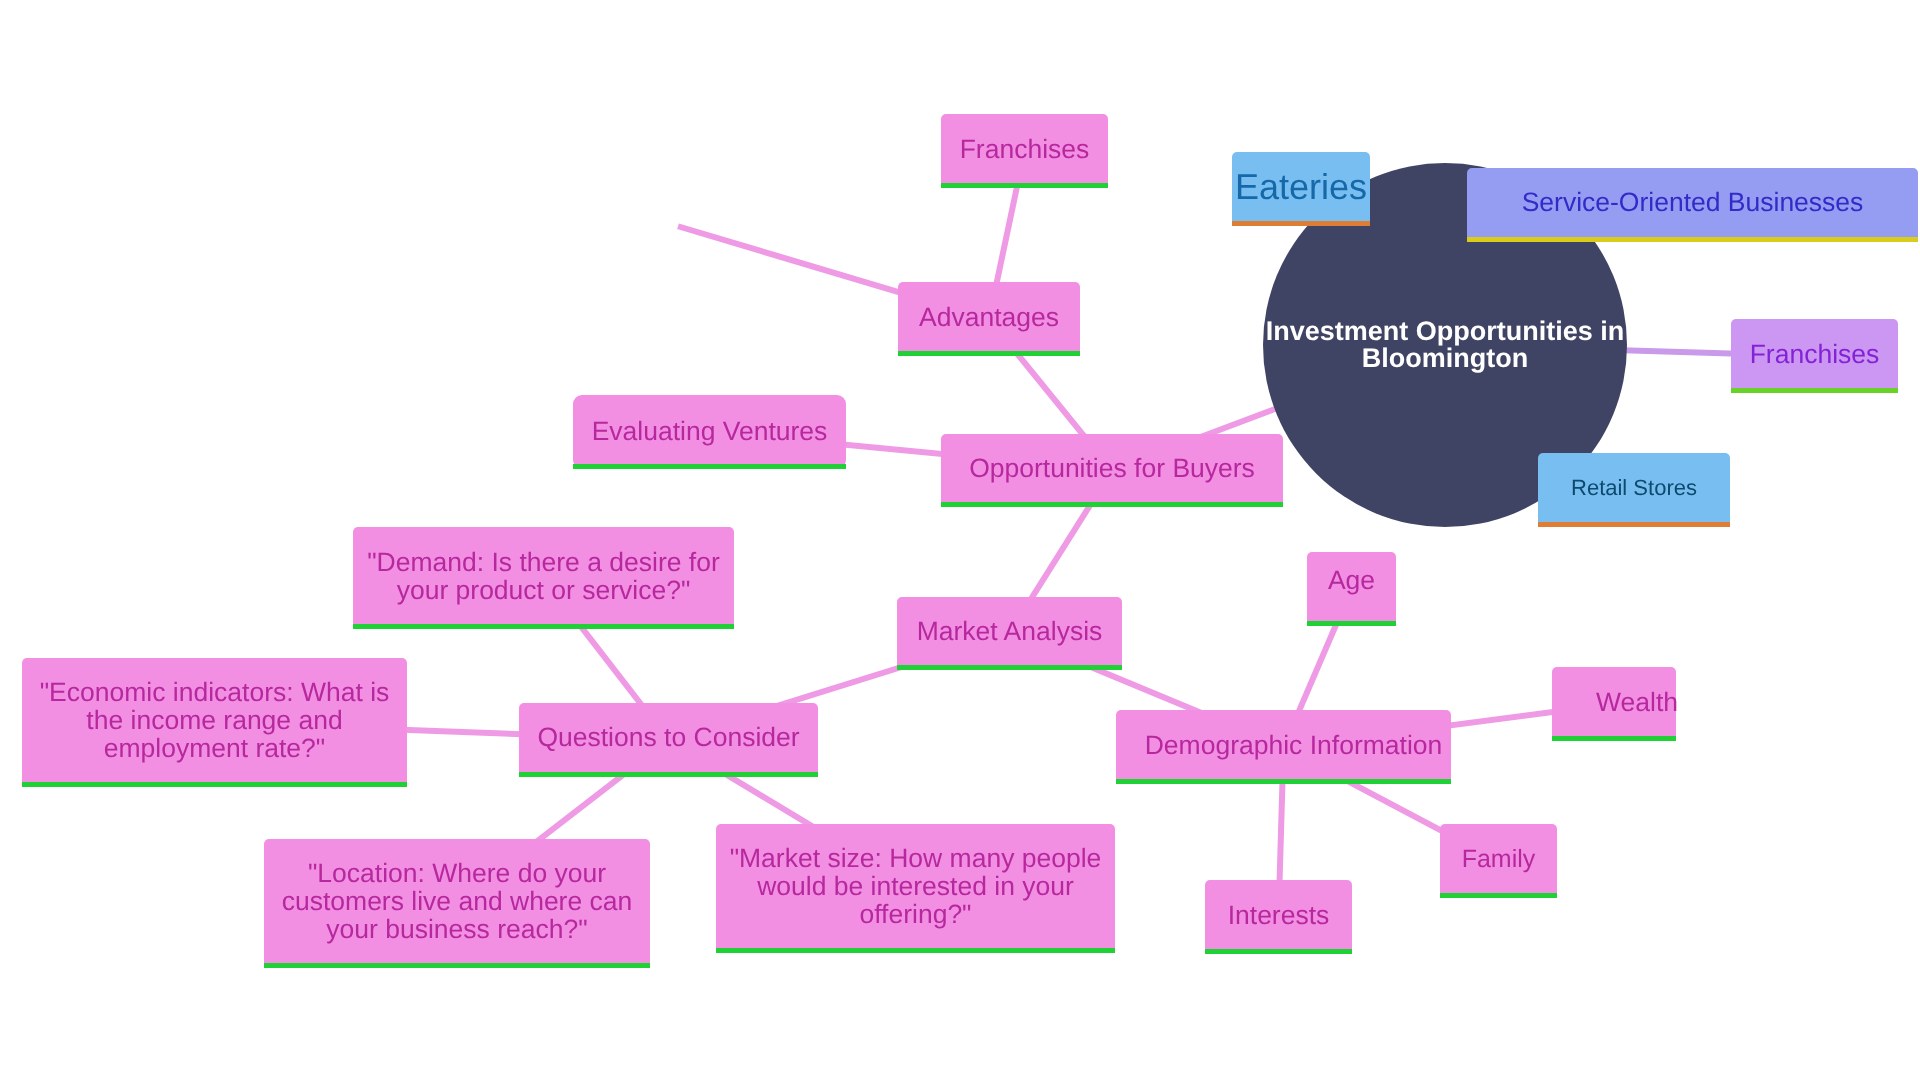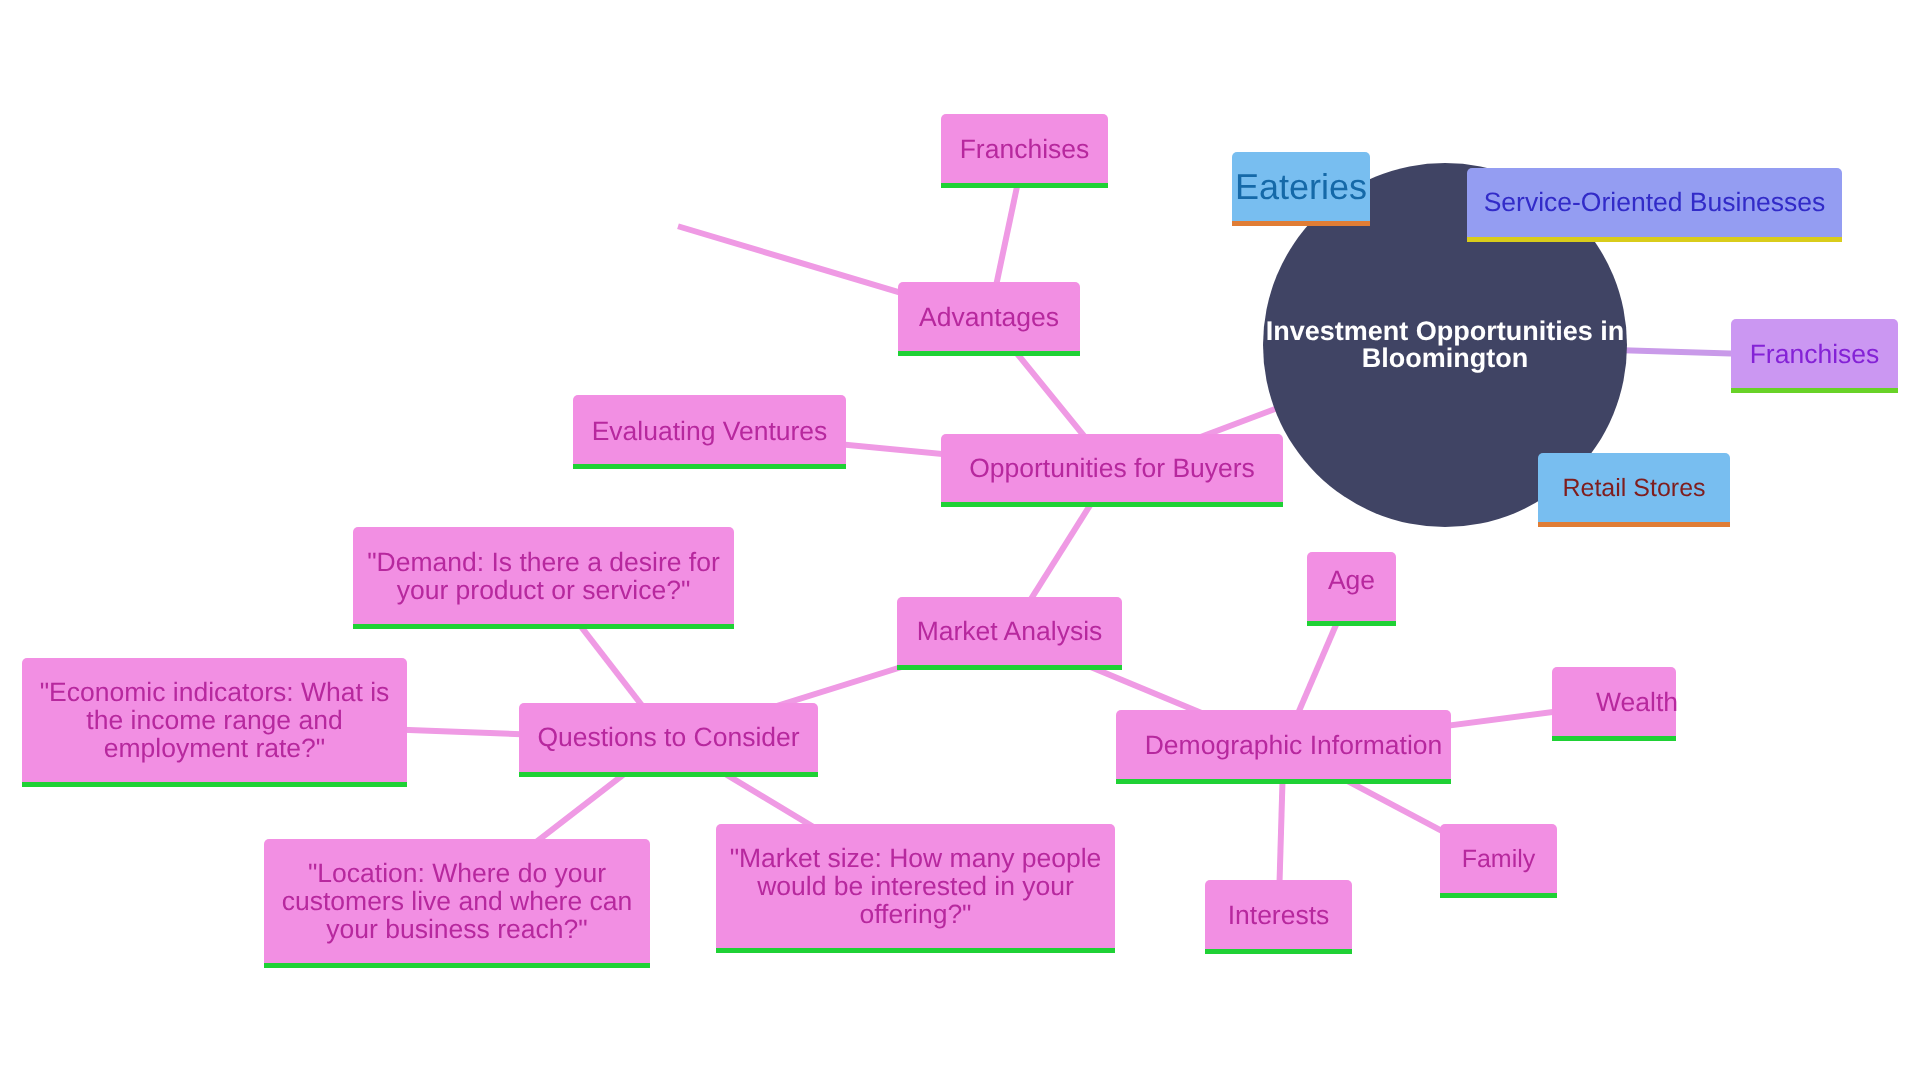--- a/index.html
+++ b/index.html
@@ -48,21 +48,21 @@
       </span>
     </div>
     <div class="node" style="left: 941px; top: 114.4px; width: 167px; height: 73.5px; background: rgb(242, 143, 227); --r: 5px; padding-bottom: 4.8px;">
       <span class="lbl" style="color: rgb(183, 40, 158); font-size: 26.5px; line-height: 28px;">Franchises</span>
       <div class="accent" style="height: 4.8px; background: rgb(31, 209, 53);"></div>
     </div>
     <div class="node" style="left: 898px; top: 282.3px; width: 182px; height: 73.5px; background: rgb(242, 143, 227); --r: 5px; padding-bottom: 4.8px;">
       <span class="lbl" style="color: rgb(183, 40, 158); font-size: 26.5px; line-height: 28px;">Advantages</span>
       <div class="accent" style="height: 4.8px; background: rgb(31, 209, 53);"></div>
     </div>
-    <div class="node" style="left: 573px; top: 395px; width: 273px; height: 73.5px; background: rgb(242, 143, 227); --r: 5px; padding-bottom: 1px;">
+    <div class="node" style="left: 573px; top: 395px; width: 273px; height: 73.5px; background: rgb(242, 143, 227); --r: 5px; padding-bottom: 1px; border-radius: 9px;">
       <span class="lbl" style="color: rgb(183, 40, 158); font-size: 26.5px; line-height: 28px;">Evaluating Ventures</span>
       <div class="accent" style="height: 4.8px; background: rgb(31, 209, 53);"></div>
     </div>
     <div class="node" style="left: 941px; top: 433.6px; width: 342px; height: 73.5px; background: rgb(242, 143, 227); --r: 5px; padding-bottom: 4.8px;">
       <span class="lbl" style="color: rgb(183, 40, 158); font-size: 26.5px; line-height: 28px;">Opportunities for Buyers</span>
       <div class="accent" style="height: 4.8px; background: rgb(31, 209, 53);"></div>
     </div>
     <div class="node" style="left: 353px; top: 527.4px; width: 381px; height: 101.3px; background: rgb(242, 143, 227); --r: 5px; padding-bottom: 4.8px;">
       <span class="lbl" style="color: rgb(183, 40, 158); font-size: 26.5px; line-height: 28px;">
         <span style="display: block;">"Demand: Is there a desire for</span>
@@ -119,25 +119,25 @@
       <div class="accent" style="height: 4.8px; background: rgb(31, 209, 53);"></div>
     </div>
     <div class="node" style="left: 1205px; top: 880.3px; width: 147px; height: 73.5px; background: rgb(242, 143, 227); --r: 5px; padding-bottom: 4.8px;">
       <span class="lbl" style="color: rgb(183, 40, 158); font-size: 26.5px; line-height: 28px;">Interests</span>
       <div class="accent" style="height: 4.8px; background: rgb(31, 209, 53);"></div>
     </div>
     <div class="node" style="left: 1232px; top: 152.3px; width: 138px; height: 73.5px; background: rgb(120, 190, 240); --r: 5px; padding-bottom: 4.8px;">
       <span class="lbl" style="color: rgb(21, 105, 168); font-size: 36px; line-height: 28px;">Eateries</span>
       <div class="accent" style="height: 4.8px; background: rgb(224, 125, 53);"></div>
     </div>
-    <div class="node" style="left: 1467px; top: 168px; width: 375px; height: 73.5px; background: rgb(148, 157, 242); --r: 5px; padding-bottom: 4.8px; text-align: center;">
+    <div class="node" style="left: 1467px; top: 168px; width: 451px; height: 73.5px; background: rgb(148, 157, 242); --r: 5px; padding-bottom: 4.8px; text-align: center;">
       <span class="lbl" style="color: rgb(50, 43, 200); font-size: 26.5px; line-height: 28px;">Service-Oriented Businesses</span>
       <div class="accent" style="height: 4.8px; background: rgb(217, 204, 27);"></div>
     </div>
     <div class="node" style="left: 1731px; top: 319.2px; width: 167px; height: 73.5px; background: rgb(203, 151, 242); --r: 5px; padding-bottom: 4.8px;">
       <span class="lbl" style="color: rgb(132, 34, 214); font-size: 26.5px; line-height: 28px;">Franchises</span>
       <div class="accent" style="height: 4.8px; background: rgb(104, 210, 39);"></div>
     </div>
     <div class="node" style="left: 1538px; top: 453.2px; width: 192px; height: 73.5px; background: rgb(120, 190, 240); --r: 5px; padding-bottom: 4.8px;">
-      <span class="lbl" style="color: #7f1d1d; font-size: 25px; line-height: 28px; text-align: center;">Retail Stores</span>
+      <span class="lbl" style="color: #0c4a6e; font-size: 22px; line-height: 28px; text-align: center;">Retail Stores</span>
       <div class="accent" style="height: 4.8px; background: rgb(224, 125, 53);"></div>
     </div>
   </div>
 
 </body></html>

